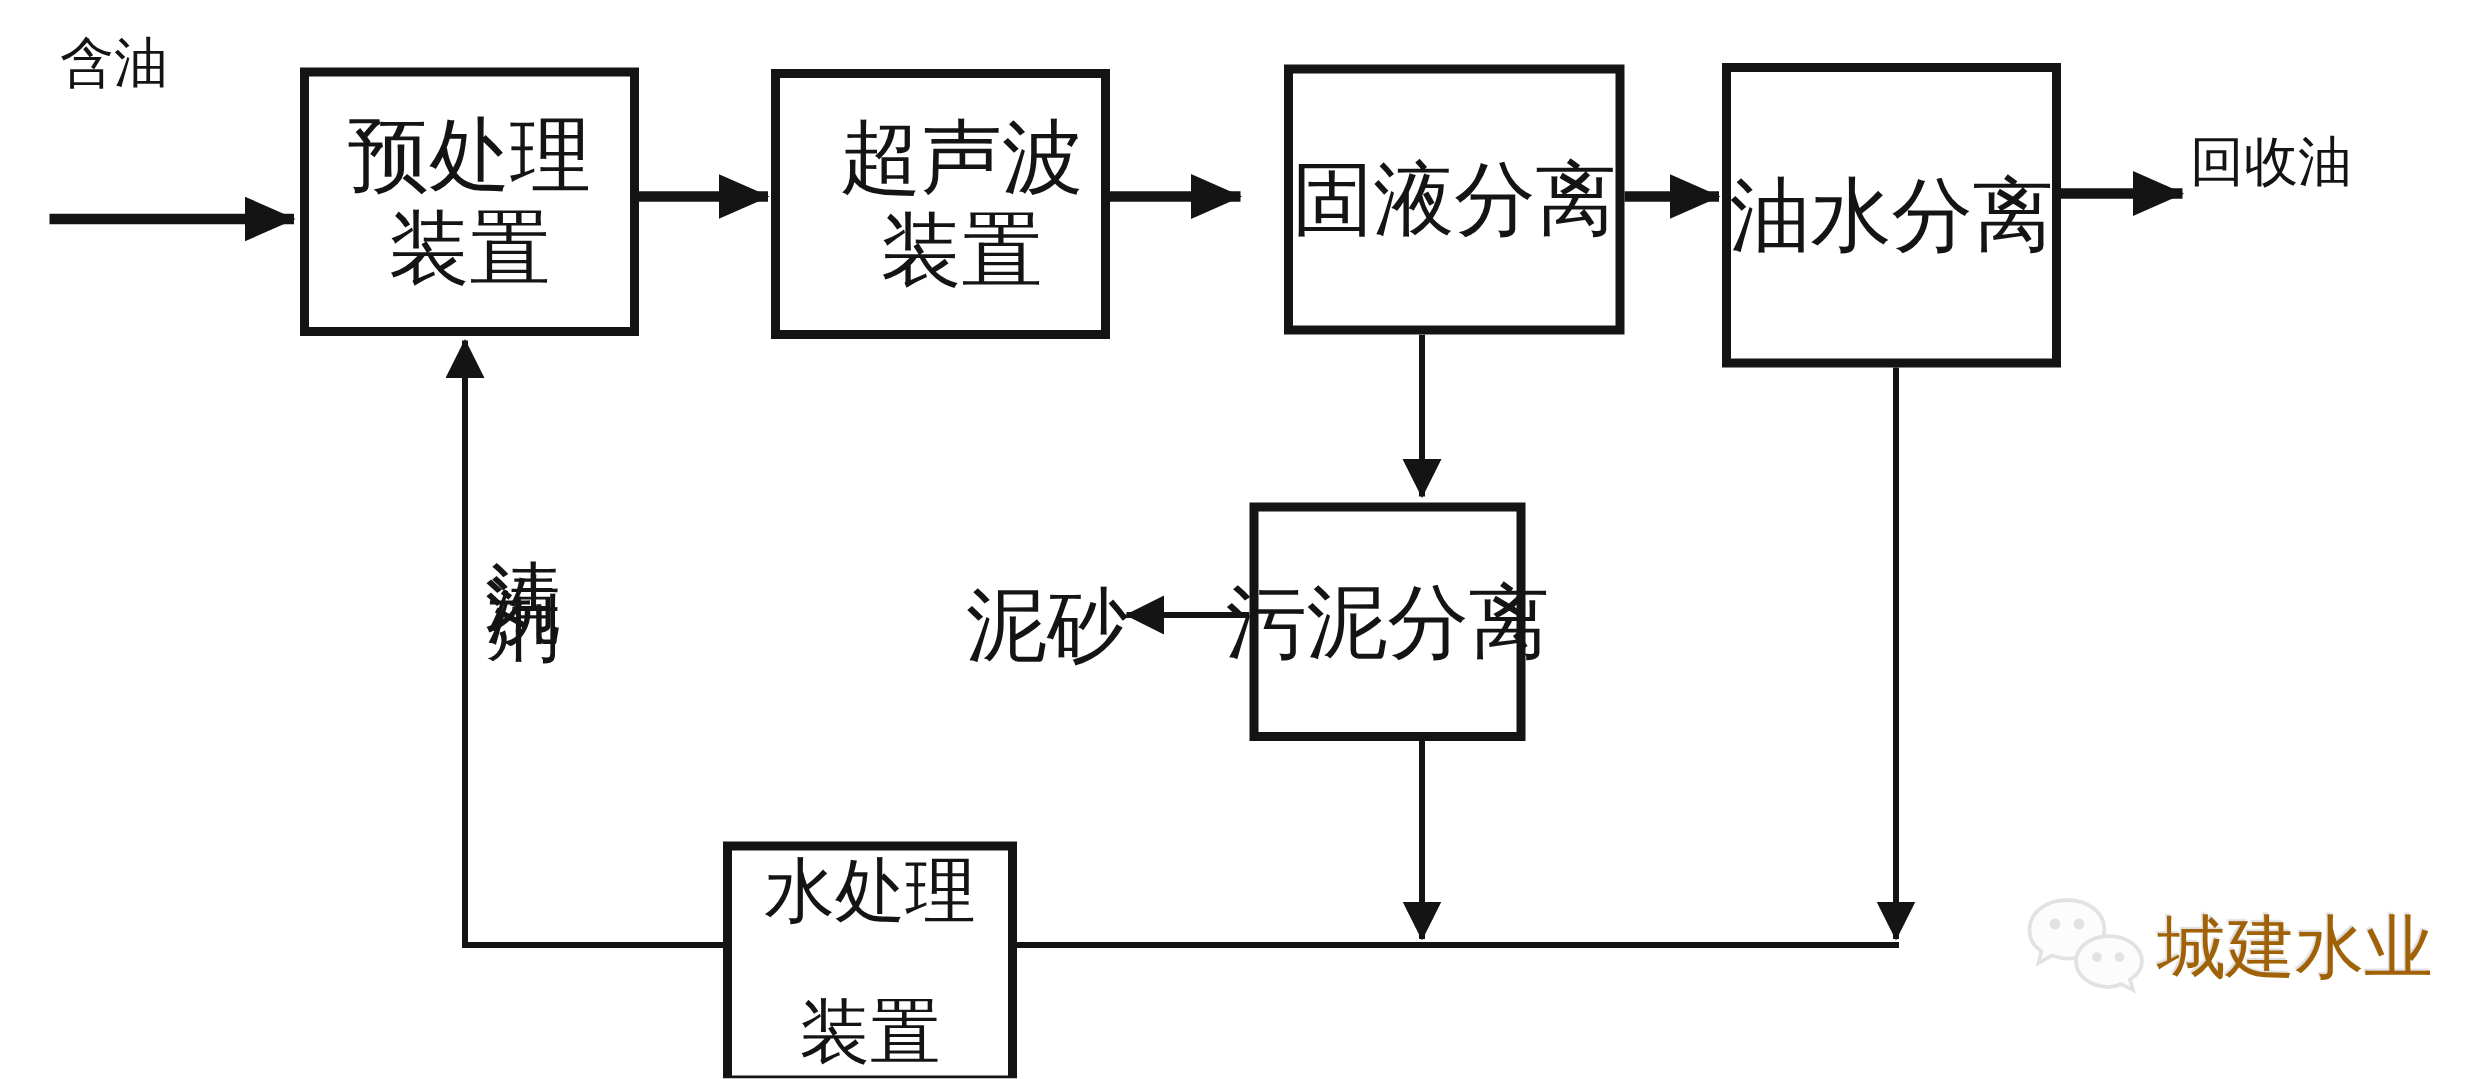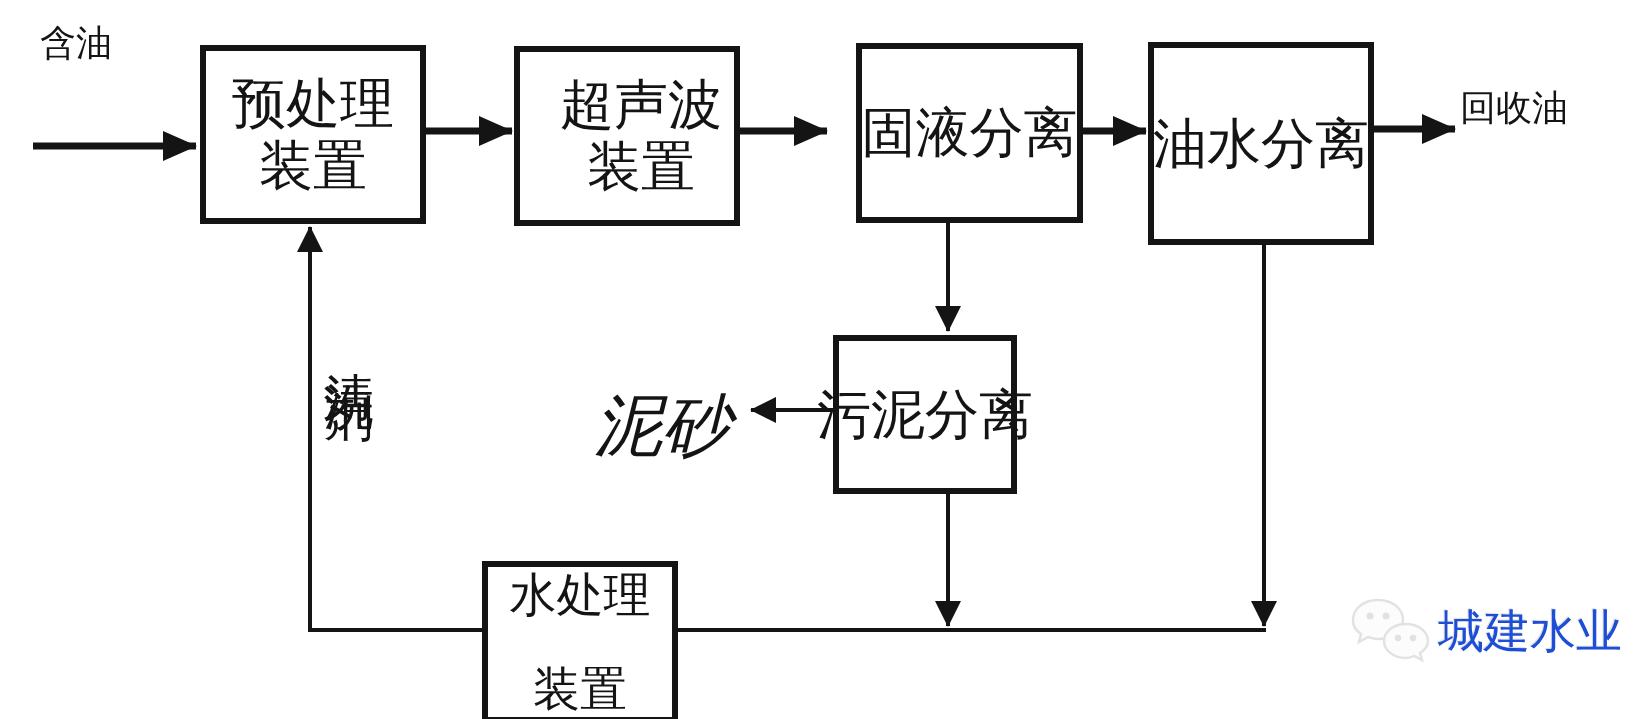--- a/index.html
+++ b/index.html
@@ -12,32 +12,32 @@
     position:absolute;z-index:2;box-sizing:border-box;
     border:6px solid #141414;background:#ffffff;
     display:flex;flex-direction:column;align-items:center;justify-content:center;
     text-align:center;
   }
   .node .ln{display:block;font-size:54px;line-height:62px;white-space:nowrap;}
   .node.small .ln{font-size:47px;line-height:56px;}
   .flabel{position:absolute;z-index:2;white-space:nowrap;}
   #input-label{left:40px;top:14px;font-size:36px;line-height:57px;}
   #recovered-oil-label{left:1460px;top:84px;font-size:36px;font-family:Liberation Mono, monospace;}
-  #sediment-label{left:594px;top:381px;font-size:68px;font-style:italic;}
+  #sediment-label{left:644px;top:381px;font-size:54px;}
   #cleaning-agent-label{
     left:316px;top:332px;font-size:50px;
     writing-mode:vertical-rl;text-orientation:upright;letter-spacing:9px;
   }
   #watermark{
     position:absolute;left:1348px;top:594px;z-index:3;display:flex;align-items:center;gap:6px;
     color:#efefef;
   }
   #watermark .wm-text{
     font-size:46px;font-family:Liberation Serif, serif;
-    color:#1d4ed8;text-shadow:-1px -1px 1px rgba(0,0,0,0.14),2px 2px 2px #ffffff;
+    color:#a16207;text-shadow:-1px -1px 1px rgba(0,0,0,0.14),2px 2px 2px #ffffff;
     white-space:nowrap;
   }
 </style>
 </head>
 <body>
 
 <div id="stage">
 
   <svg id="wires" viewBox="0 0 1648 719" xmlns="http://www.w3.org/2000/svg">
     <defs>

